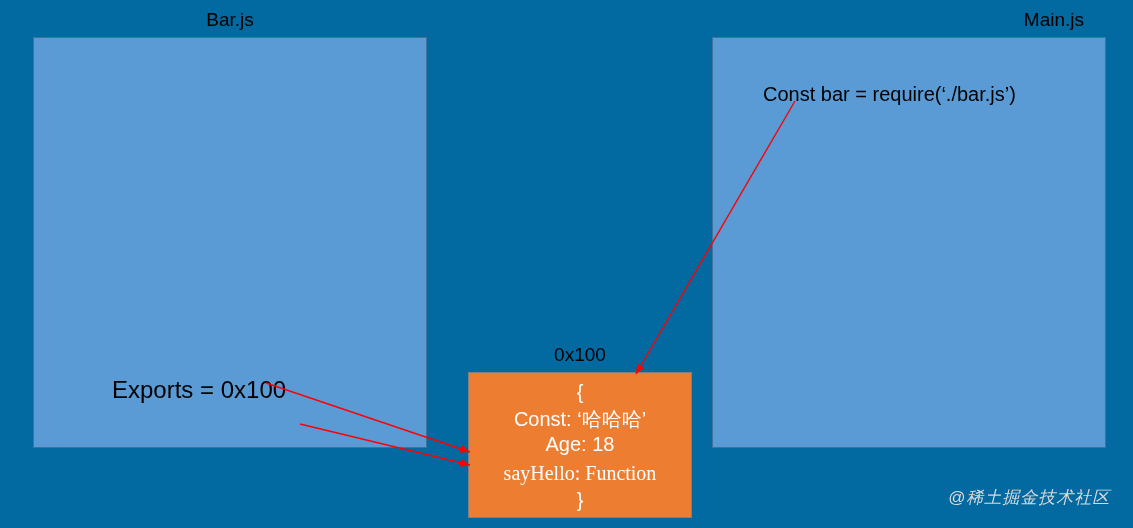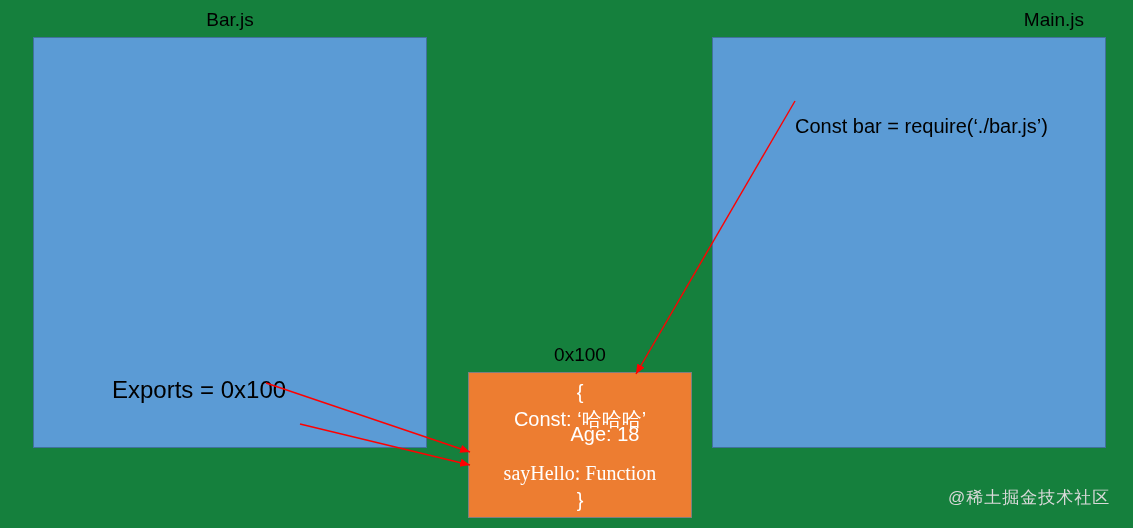--- a/index.html
+++ b/index.html
@@ -8,21 +8,21 @@
     padding: 0;
     background: #ffffff;
   }
   body {
     font-family: "Liberation Sans", "DejaVu Sans", sans-serif;
   }
   #canvas {
     position: relative;
     width: 1133px;
     height: 528px;
-    background: #15803d;
+    background: #0369a1;
     overflow: hidden;
   }
   .box {
     position: absolute;
     box-sizing: border-box;
     border: 1px solid #41719c;
   }
   .box-blue {
     background: #5b9bd5;
     border-color: #41719c;
@@ -100,42 +100,42 @@
 <div id="canvas">
 
   <div class="title-label" style="left:33px; top:8px; width:394px;">Bar.js</div>
 
   <div class="box box-blue" style="left:33px; top:37px; width:394px; height:411px;"></div>
 
   <div class="title-label" style="left:690px; top:8px; width:394px;text-align:right;">Main.js</div>
 
   <div class="box box-blue" style="left:712px; top:37px; width:394px; height:411px;"></div>
 
-  <div class="code-label" style="left:795px; top:80px;margin-top:32px;">Const bar = require(‘./bar.js’)</div>
+  <div class="code-label" style="left:763px; top:80px;">Const bar = require(‘./bar.js’)</div>
 
   <div class="export-label" style="left:112px; top:375px;">Exports = 0x100</div>
 
   <div class="addr-label" style="left:468px; top:343px; width:224px;">0x100</div>
 
   <div class="box box-orange" style="left:468px; top:372px; width:224px; height:146px;">
     <div class="obj-body">
       <div class="obj-text" style="top:0px;">{</div>
       <div class="obj-text" style="top:27px;">Const: ‘哈哈哈’</div>
-      <div class="obj-text" style="top:42px;padding-left:25px;">Age: 18</div>
+      <div class="obj-text" style="top:52px;">Age: 18</div>
       <div class="obj-text" style="top:81px;font-family:Liberation Serif, serif;">sayHello: Function</div>
       <div class="obj-text" style="top:108px;">}</div>
     </div>
   </div>
 
   <svg class="arrows" viewBox="0 0 1133 528">
     <defs>
       <marker id="ah" markerWidth="8" markerHeight="8" refX="7" refY="3" orient="auto" markerUnits="strokeWidth">
         <path d="M0,0 L7,3 L0,6 z" fill="#ff0000"></path>
       </marker>
     </defs>
     <line x1="795" y1="101" x2="636" y2="374" stroke="#ff0000" stroke-width="1.4" marker-end="url(#ah)"></line>
     <line x1="266" y1="383" x2="470" y2="452" stroke="#ff0000" stroke-width="1.4" marker-end="url(#ah)"></line>
     <line x1="300" y1="424" x2="470" y2="465" stroke="#ff0000" stroke-width="1.4" marker-end="url(#ah)"></line>
   </svg>
 
-  <div class="watermark" style="left:948px; top:487px;">@稀土掘金技术社区</div>
+  <div class="watermark" style="left:948px; top:487px;font-style:italic;">@稀土掘金技术社区</div>
 
 </div>
 
 </body></html>

